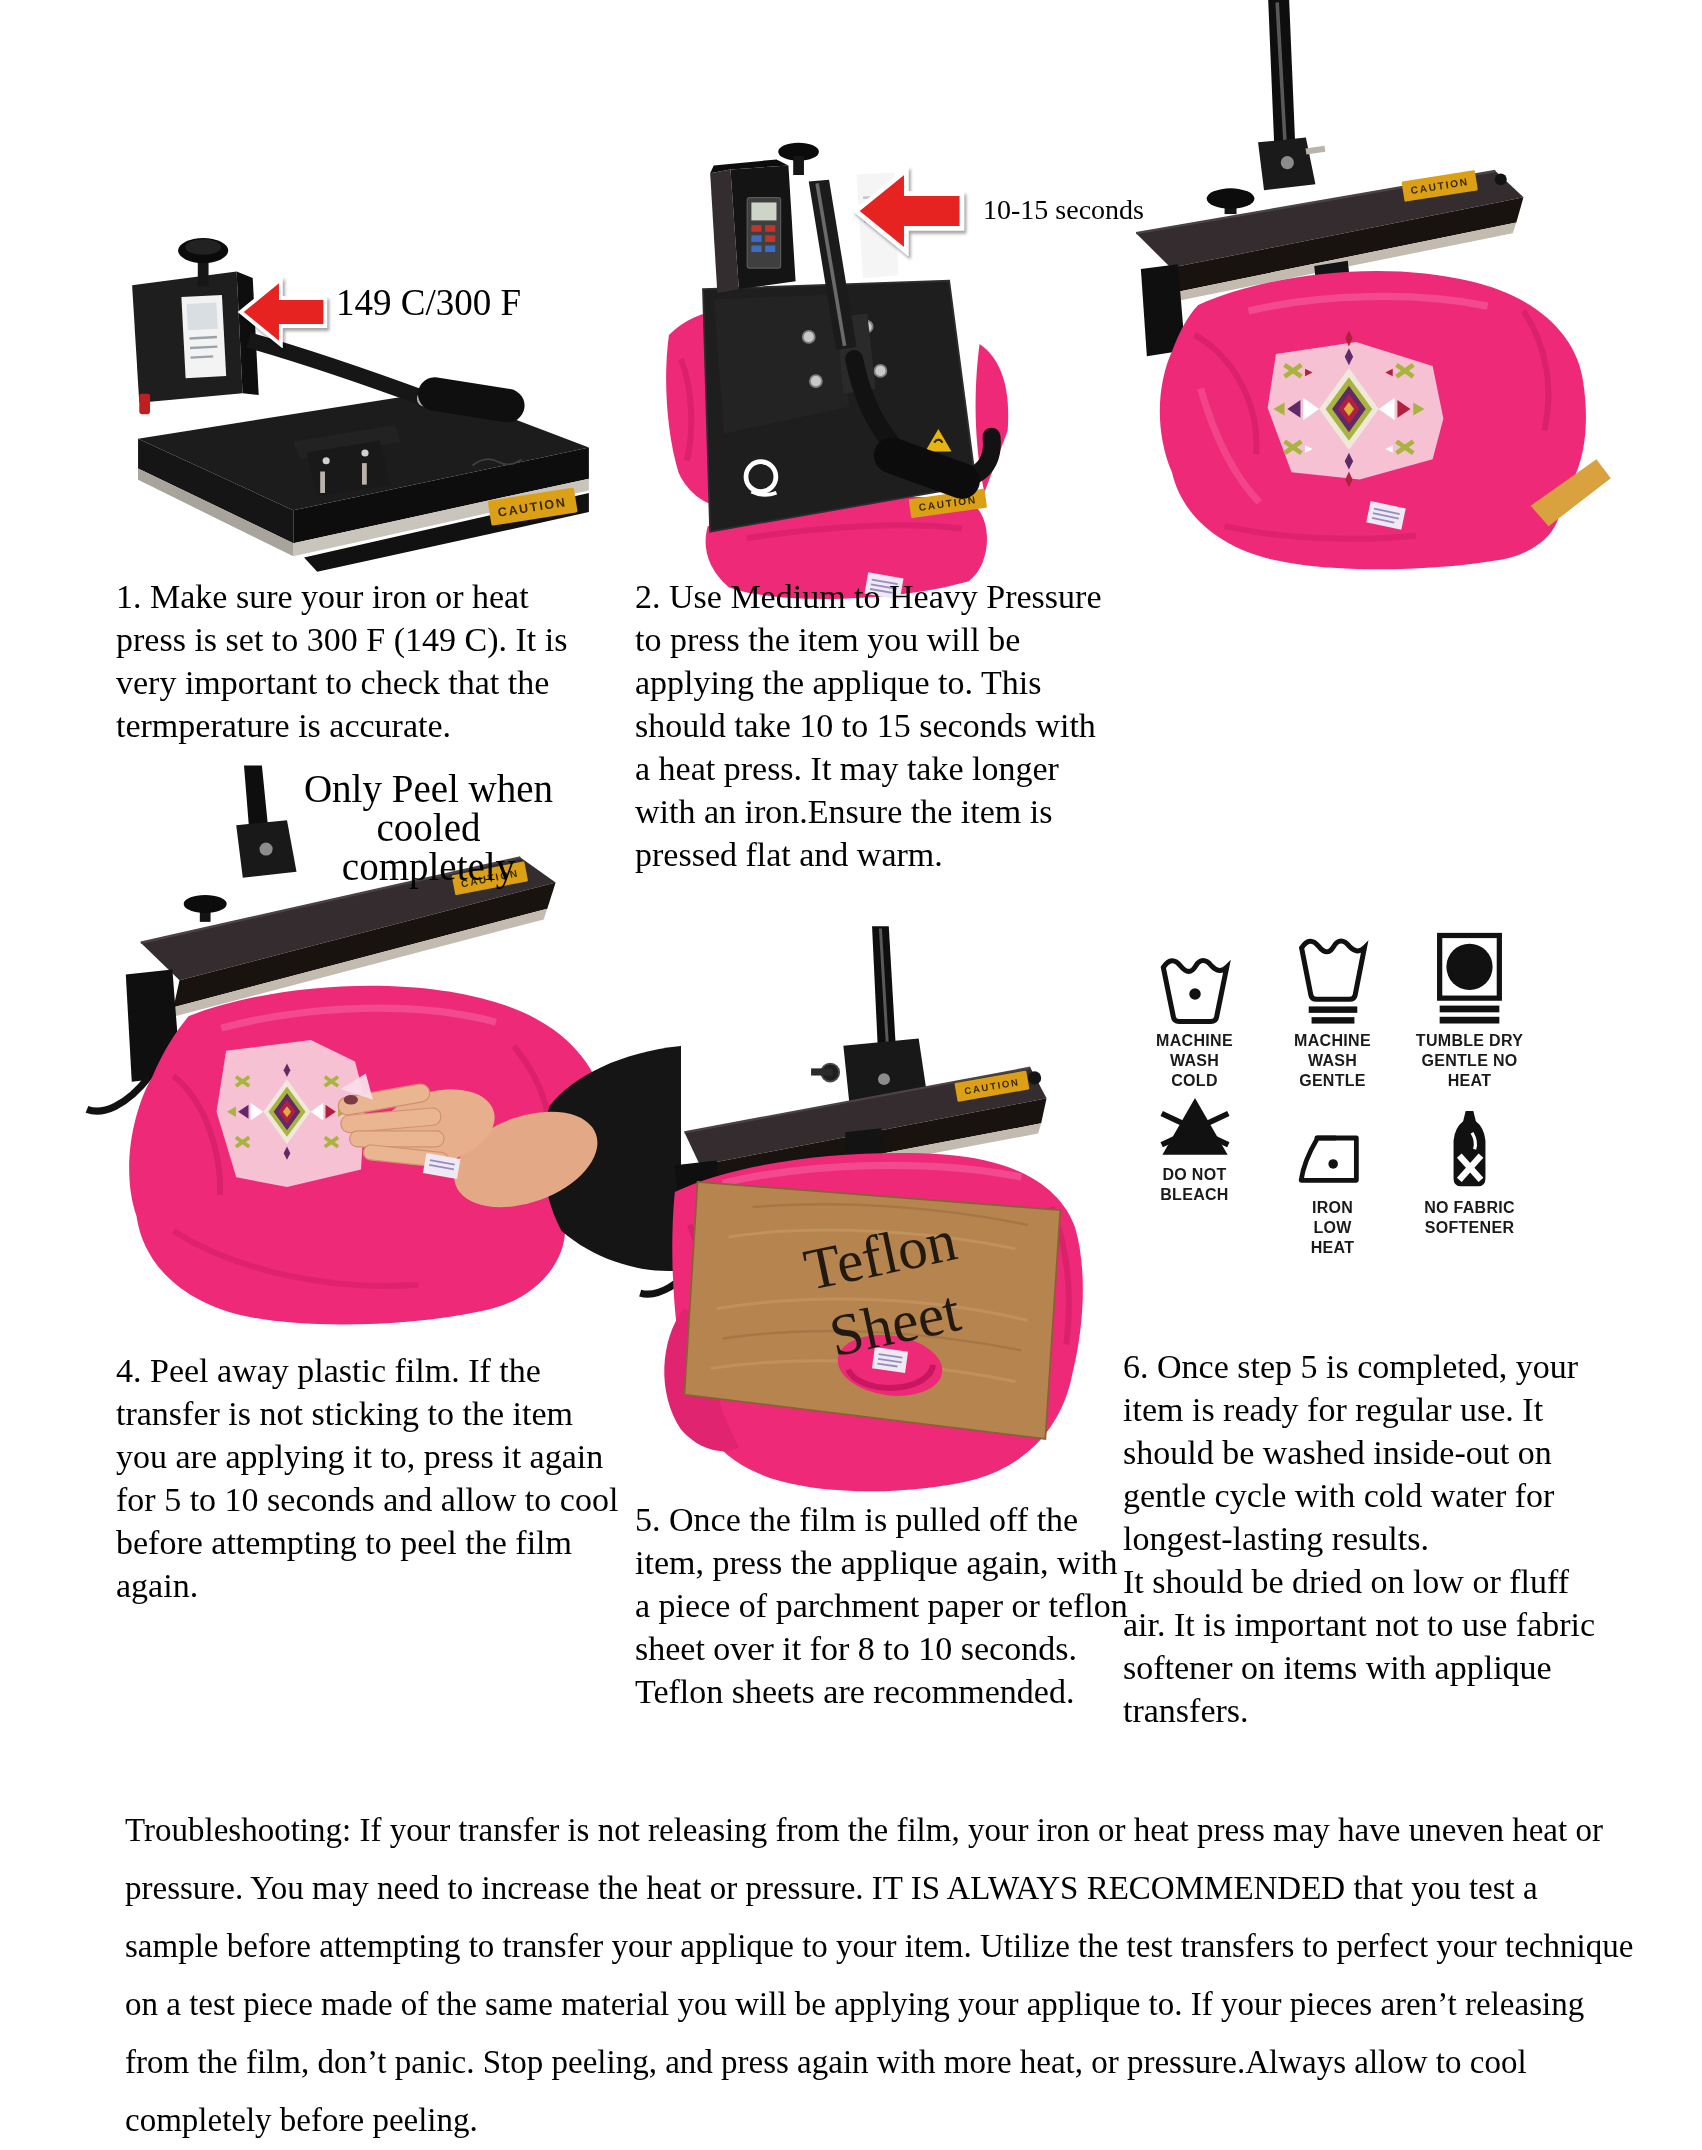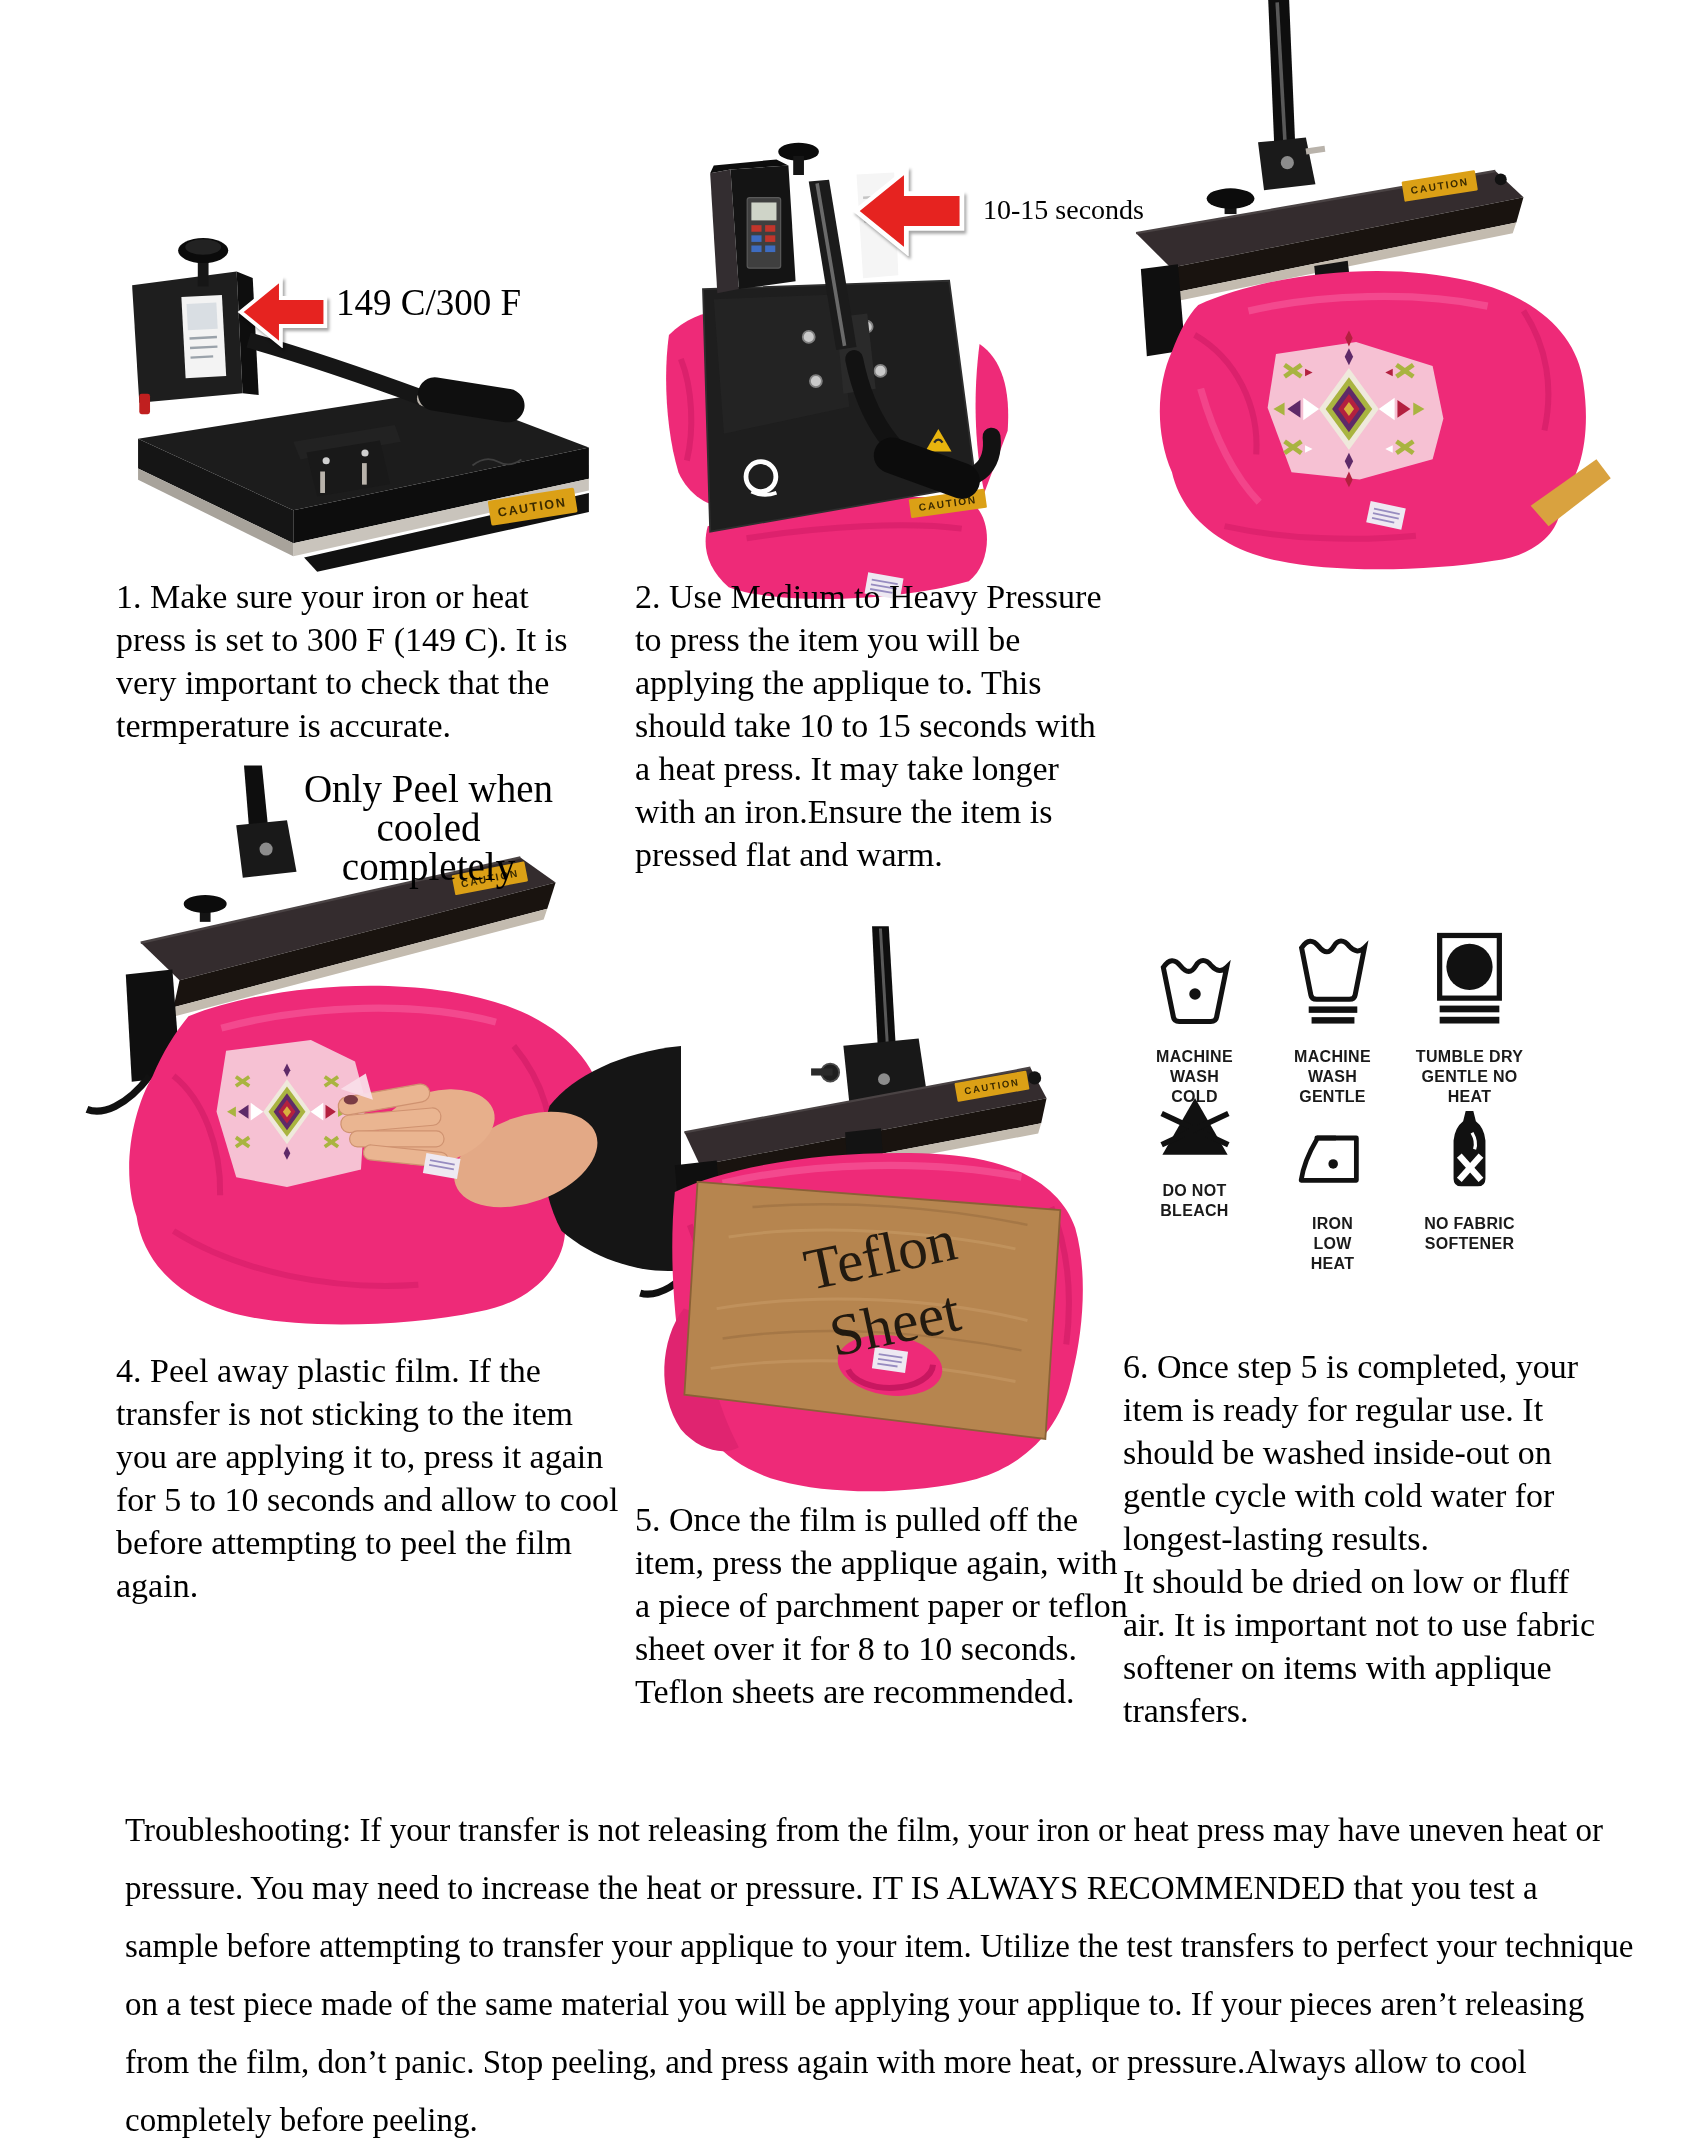--- a/index.html
+++ b/index.html
@@ -14,21 +14,21 @@
   .troubleshooting{position:absolute; left:125px; top:1801px; width:1511px; font-size:33px; line-height:58px; color:#000;}
   .arrow{position:absolute; filter:drop-shadow(2.4px 3px 1.8px rgba(0,0,0,0.35));}
   .temp-label{left:336px; top:281px; font-size:37px;}
   .time-label{left:983px; top:194px; font-size:28px;}
   .peel-note{left:288px; top:769px; width:281px; font-size:39px; line-height:39px;}
   .press-note{left:801px; top:965px; width:251px; font-size:37px; line-height:50px; text-align:center;}
   .teflon-note{left:747px; top:1219px; width:281px; font-size:59px; line-height:70px; text-align:center;
                transform:rotate(-12deg); color:#221a10; white-space:pre-line;}
   .care-cell{position:absolute; width:137px; text-align:center;}
   .care-icon{height:99px; display:flex; align-items:flex-end; justify-content:center;}
-  .care-label{margin-top:22px; font-family:"Liberation Sans","DejaVu Sans",sans-serif;
+  .care-label{margin-top:6px; font-family:"Liberation Sans","DejaVu Sans",sans-serif;
               font-weight:700; font-size:16px; line-height:20px; color:#1a1a1a;
               white-space:pre-line; letter-spacing:0.3px;}
   .caution-text{font-family:"Liberation Sans",sans-serif; font-weight:700; letter-spacing:3px; fill:#3a2a00;}
 </style>
 </head>
 <body>
 
 <div class="page">
 
   <div class="photo" style="left:114px; top:161px; width:496px; height:412px;">

